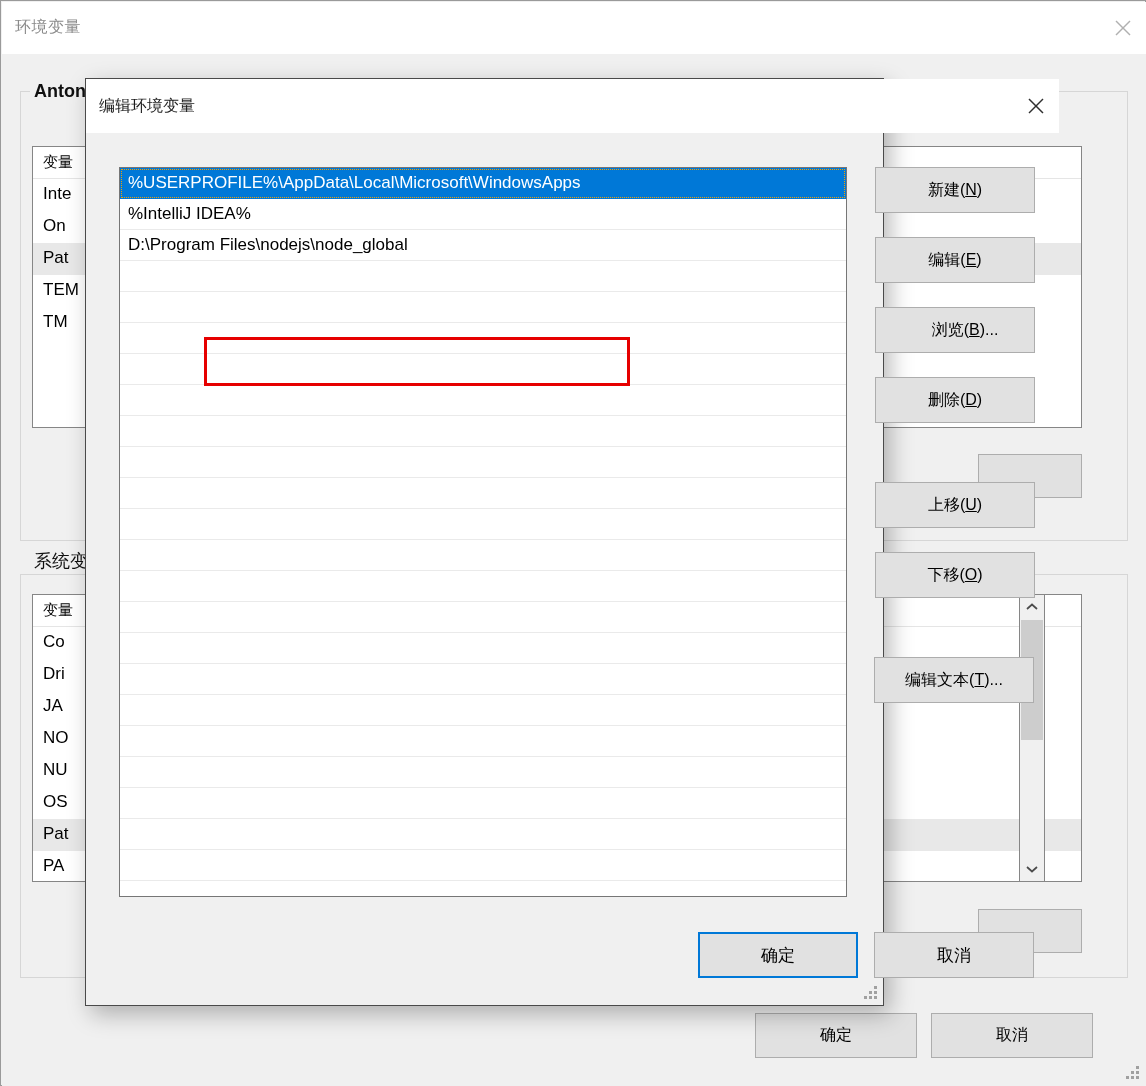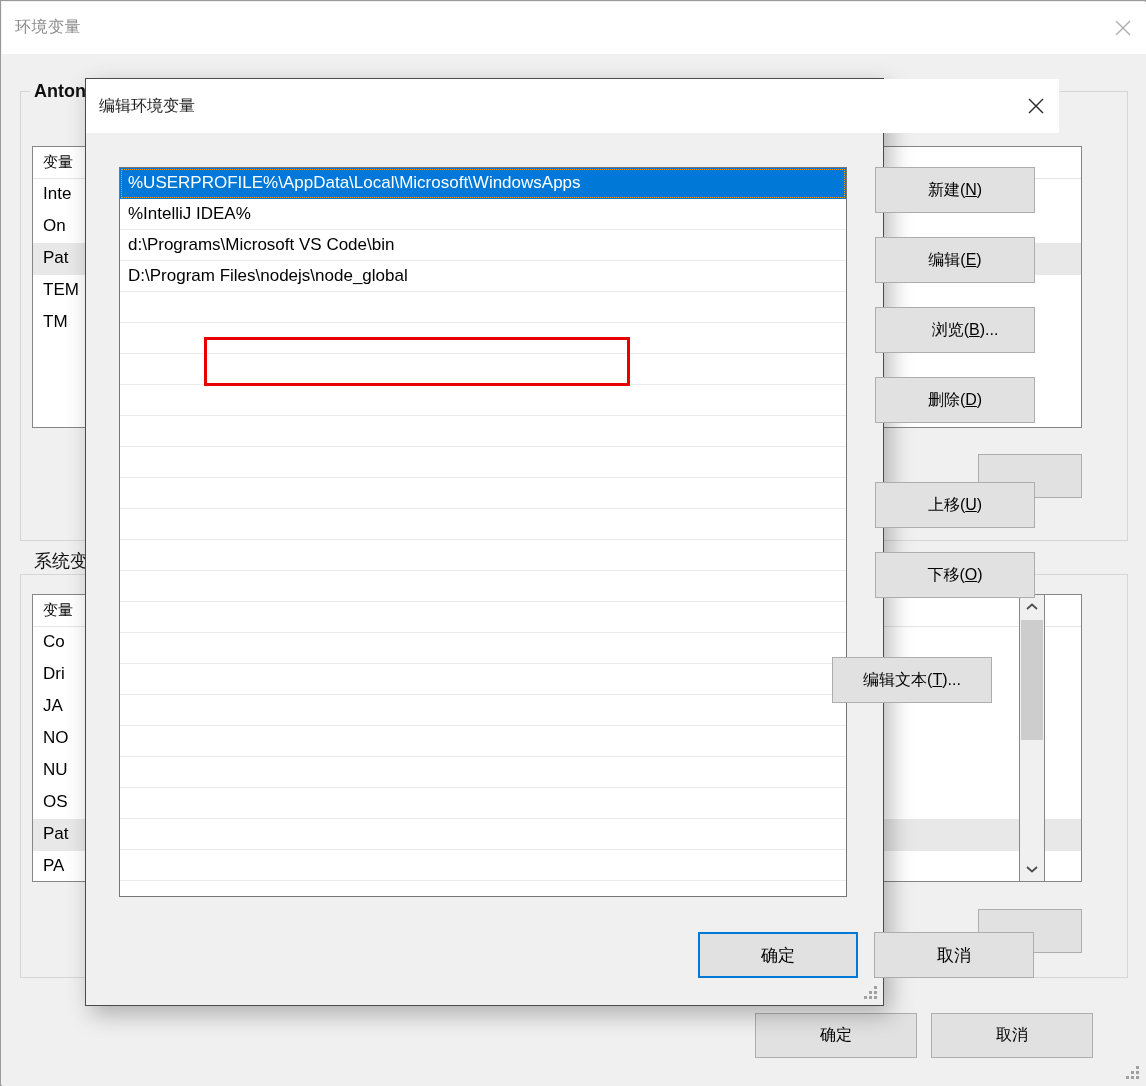--- a/index.html
+++ b/index.html
@@ -382,21 +382,20 @@
       <svg width="20" height="20" viewBox="0 0 20 20" aria-hidden="true">
         <line x1="3" y1="3" x2="17" y2="17" stroke="#303030" stroke-width="1.5"></line>
         <line x1="17" y1="3" x2="3" y2="17" stroke="#303030" stroke-width="1.5"></line>
       </svg>
     </div>
   </div>
 
   <div id="path-list">
     <div class="path-row selected">%USERPROFILE%\AppData\Local\Microsoft\WindowsApps</div>
     <div class="path-row">%IntelliJ IDEA%</div>
-    <div class="path-row">d:\Programs\Microsoft VS Code\bin</div>
     <div class="path-row">D:\Program Files\nodejs\node_global</div>
     <div class="path-row"></div>
     <div class="path-row"></div>
     <div class="path-row"></div>
     <div class="path-row"></div>
     <div class="path-row"></div>
     <div class="path-row"></div>
     <div class="path-row"></div>
     <div class="path-row"></div>
     <div class="path-row"></div>
@@ -426,21 +425,21 @@
   </div>
   <div class="m-btn" style="left:789px; top:298px;justify-content:center;">
     <span>删除(<span class="ul">D</span>)</span>
   </div>
   <div class="m-btn" style="left:789px; top:473px;">
     <span>下移(<span class="ul">O</span>)</span>
   </div>
   <div class="m-btn" style="left:789px; top:403px;">
     <span>上移(<span class="ul">U</span>)</span>
   </div>
-  <div class="m-btn" style="left:746px; top:578px;">
+  <div class="m-btn" style="left:788px; top:578px;">
     <span>编辑文本(<span class="ul">T</span>)...</span>
   </div>
 
   <div class="m-btn-bottom default" style="left:612px; top:853px;">确定</div>
   <div class="m-btn-bottom" style="left:788px; top:853px;">取消</div>
 
   <div class="grip" style="right:5px; bottom:5px;">
     <i style="left:10px; top:0;"></i>
     <i style="left:5px;  top:5px;"></i>
       <i style="left:10px; top:5px;"></i>

